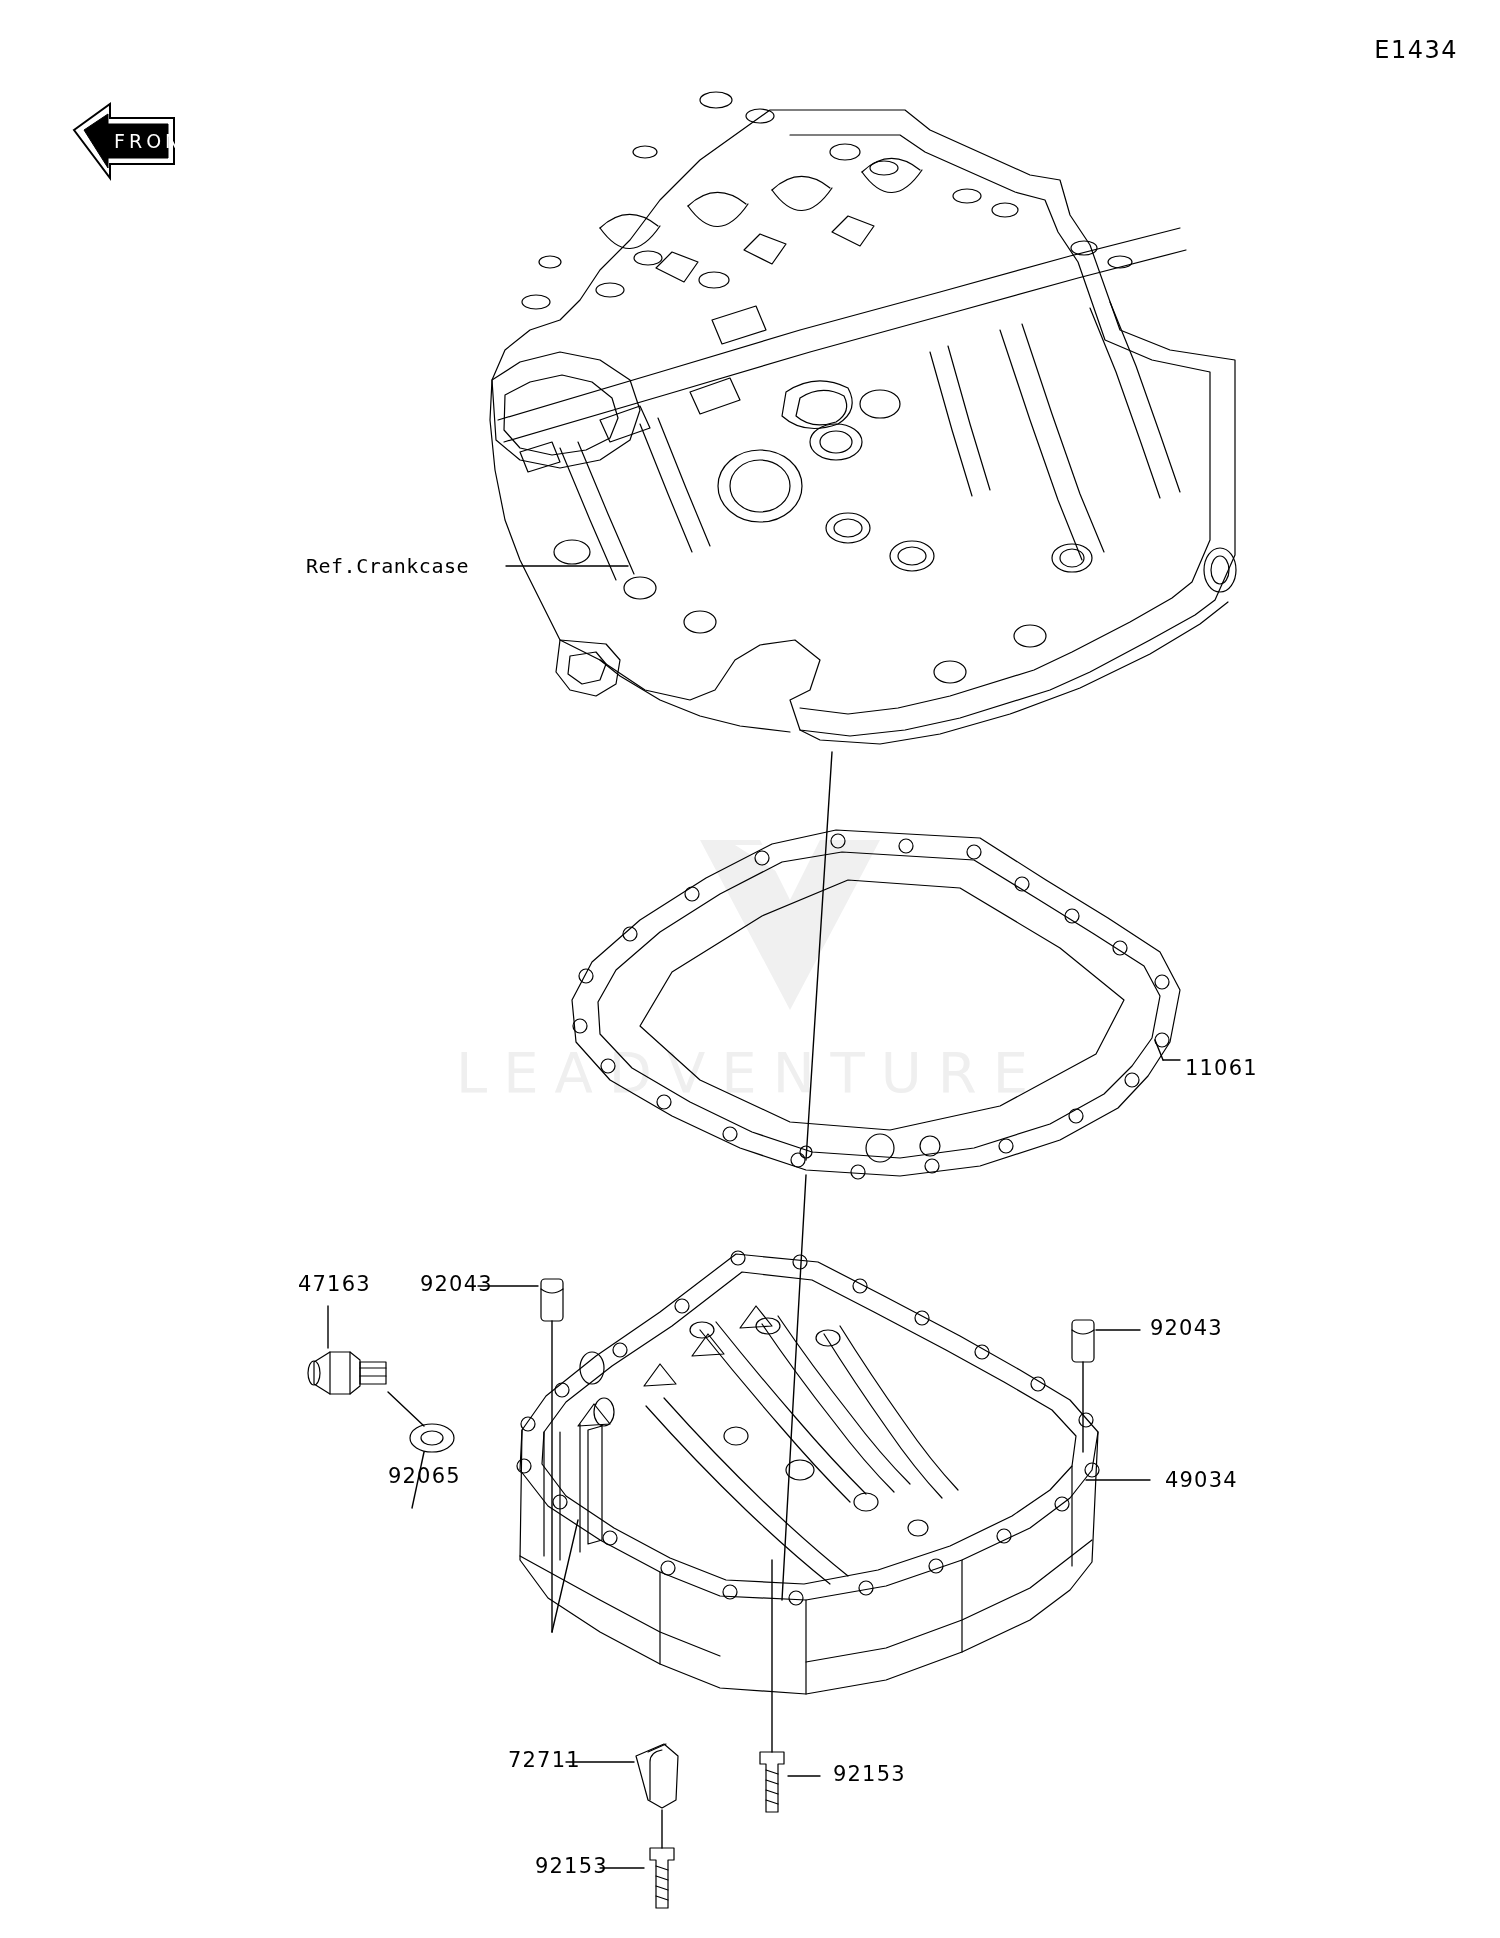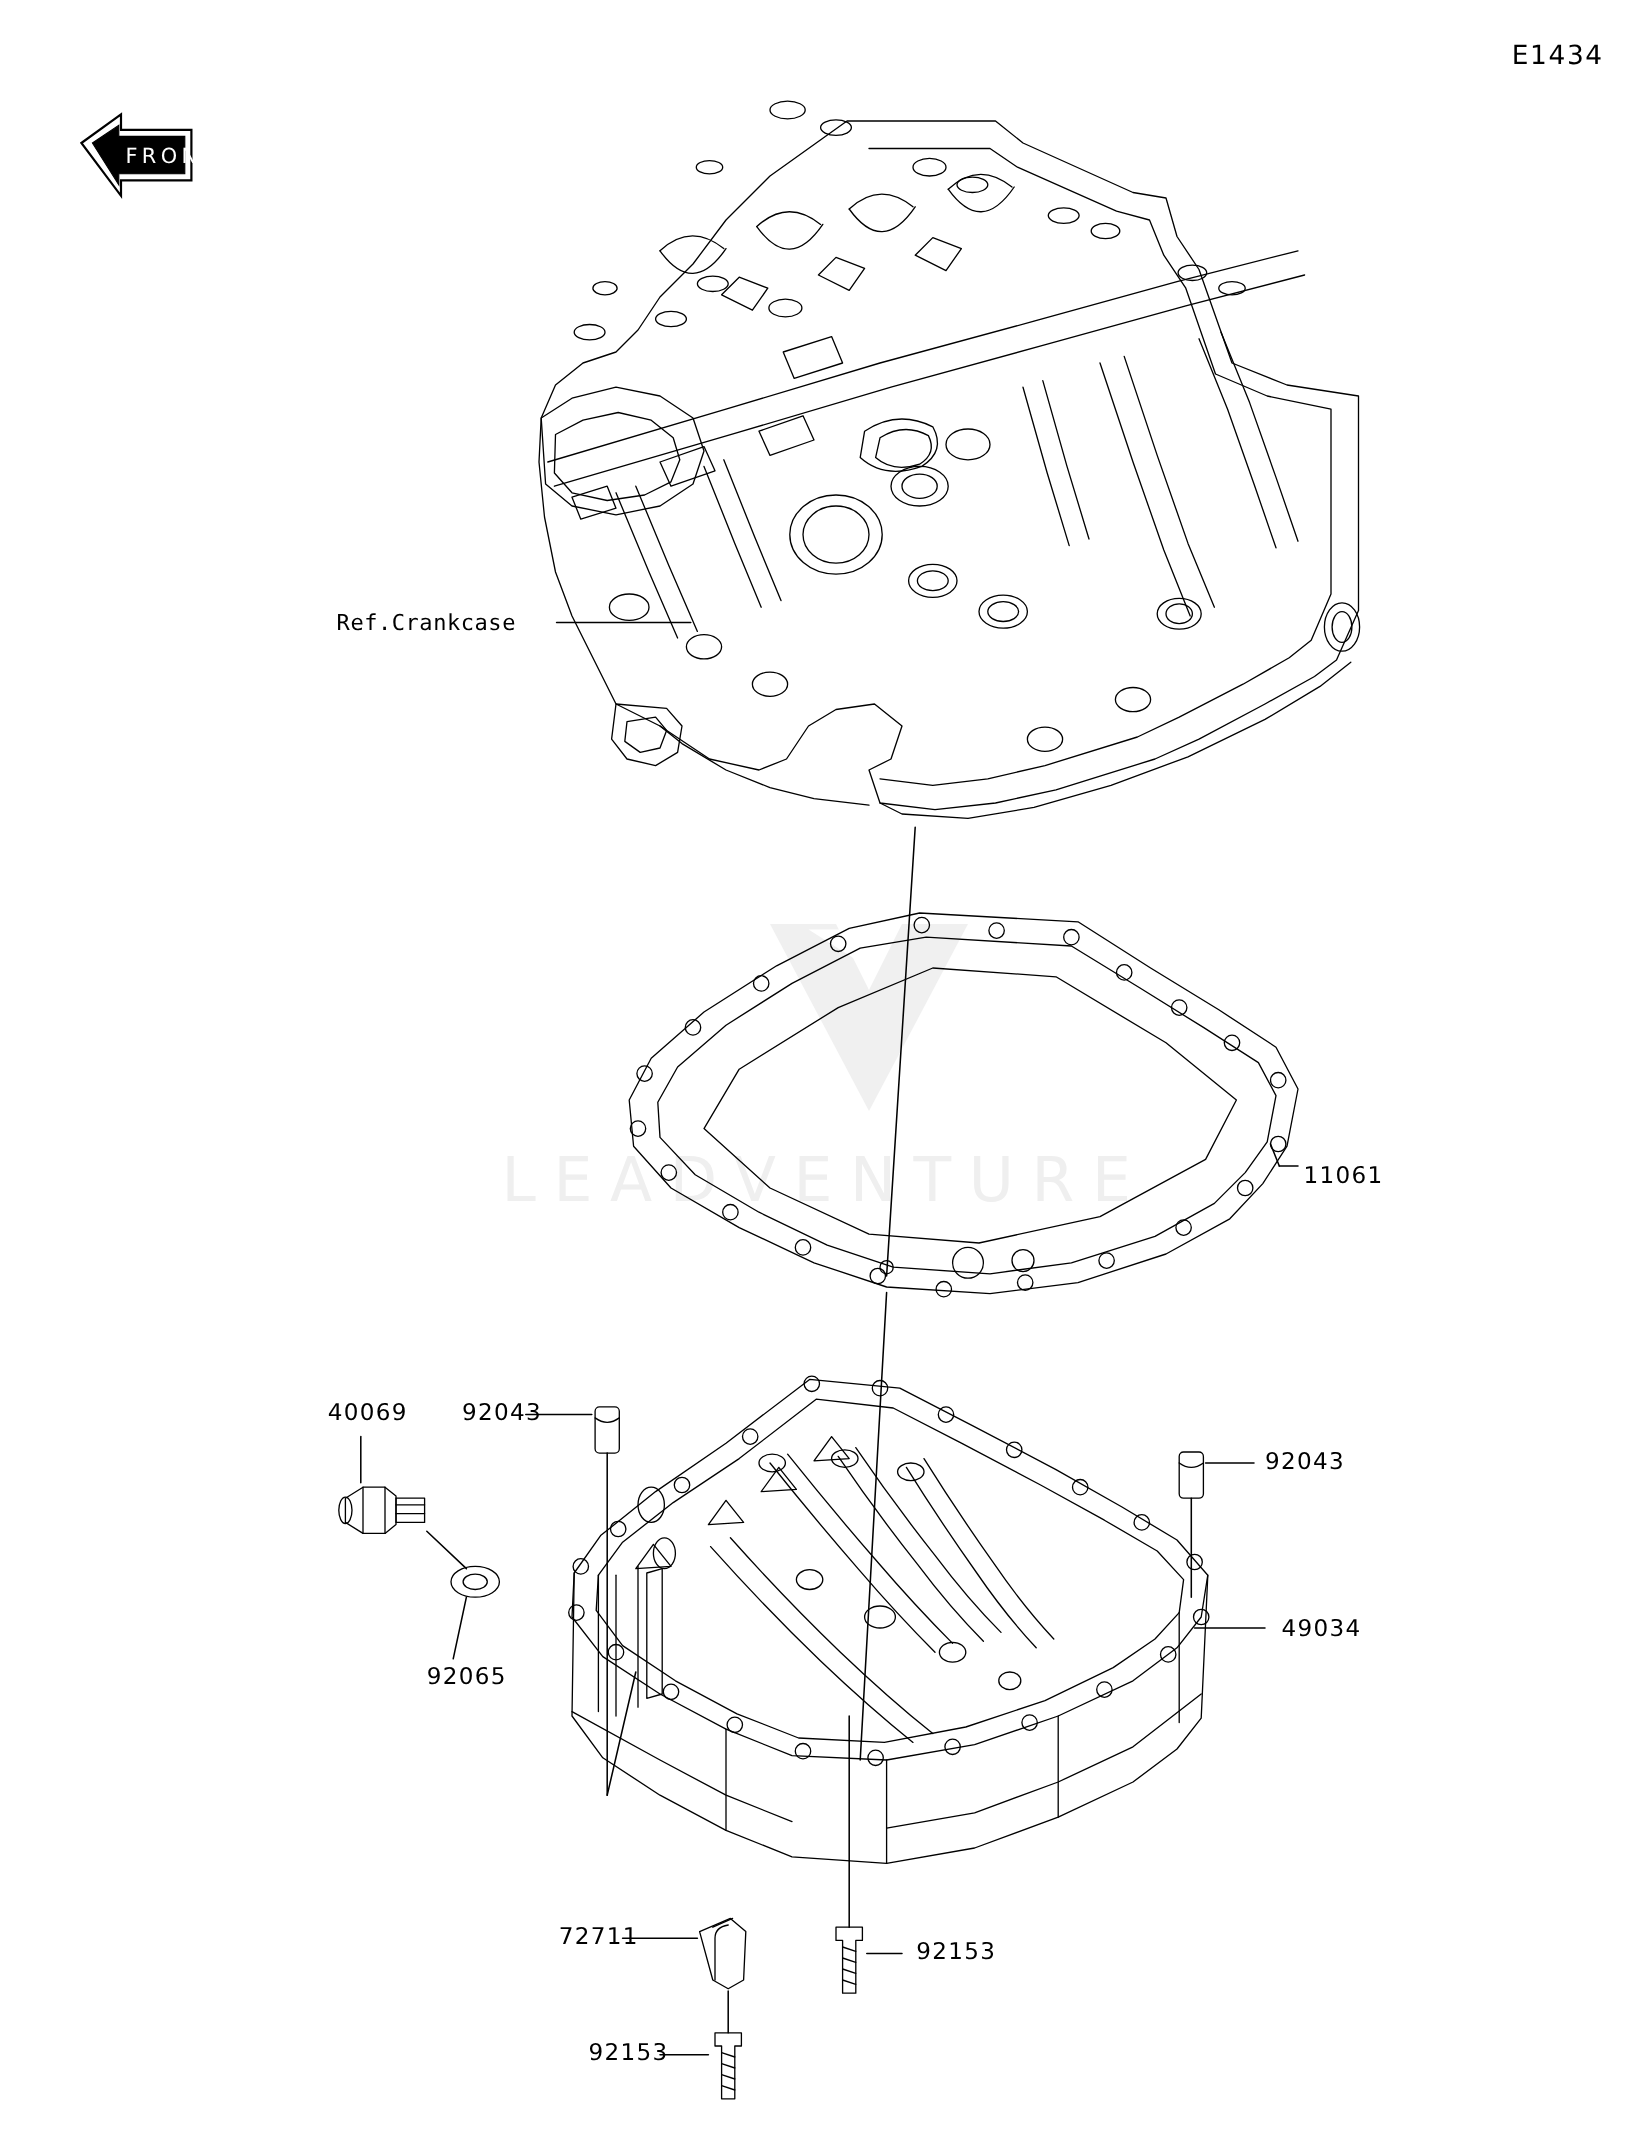--- a/index.html
+++ b/index.html
@@ -404,29 +404,29 @@
       <line class="leader" x1="662" y1="1848" x2="662" y2="1810"></line>
     </g>
 
   </svg>
   </div>
 
   <div class="label mono" style="left:306px; top:554px;">Ref.Crankcase</div>
 
   <div class="label" style="left:1185px; top:1056px;">11061</div>
 
-  <div class="label" style="left:298px; top:1272px;">40069</div>
+  <div class="label" style="left:298px; top:1272px;">47163</div>
 
   <div class="label" style="left:420px; top:1272px;">92043</div>
 
   <div class="label" style="left:1150px; top:1316px;">92043</div>
 
   <div class="label" style="left:1165px; top:1468px;">49034</div>
 
-  <div class="label" style="left:388px; top:1512px;">92065</div>
+  <div class="label" style="left:388px; top:1464px;">92065</div>
 
   <div class="label" style="left:508px; top:1748px;">72711</div>
 
   <div class="label" style="left:833px; top:1762px;">92153</div>
 
   <div class="label" style="left:535px; top:1854px;">92153</div>
 
 
 </div>
 

